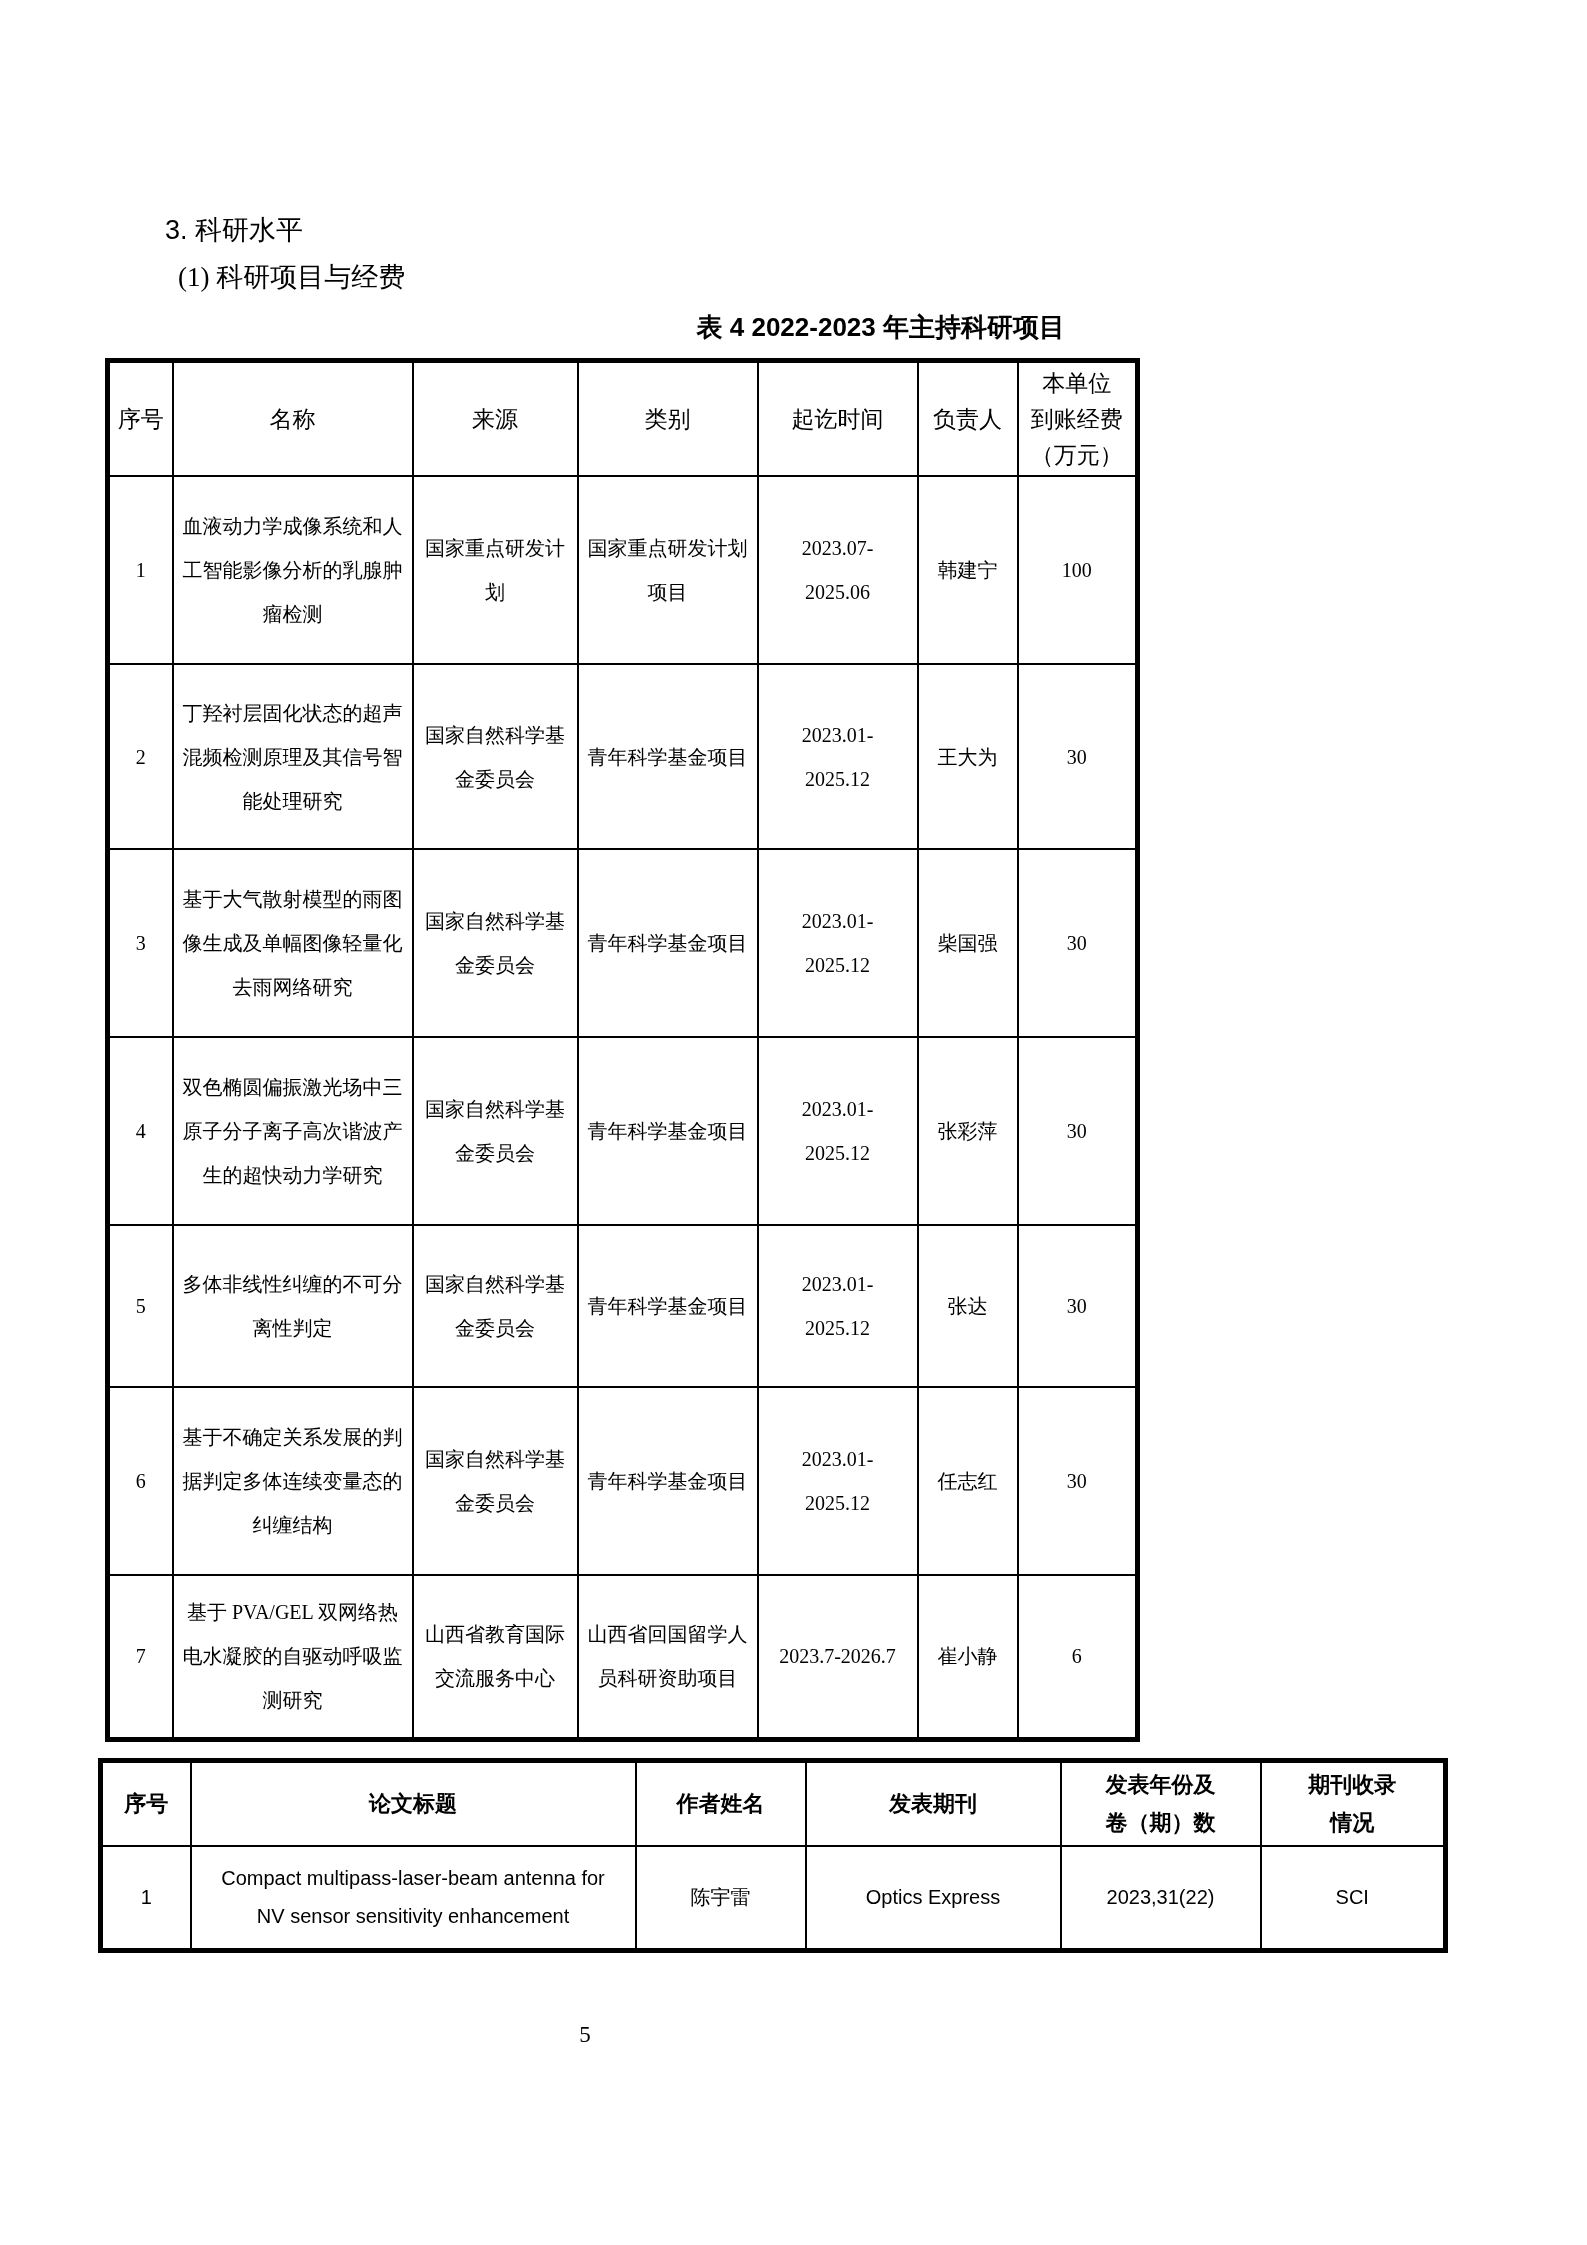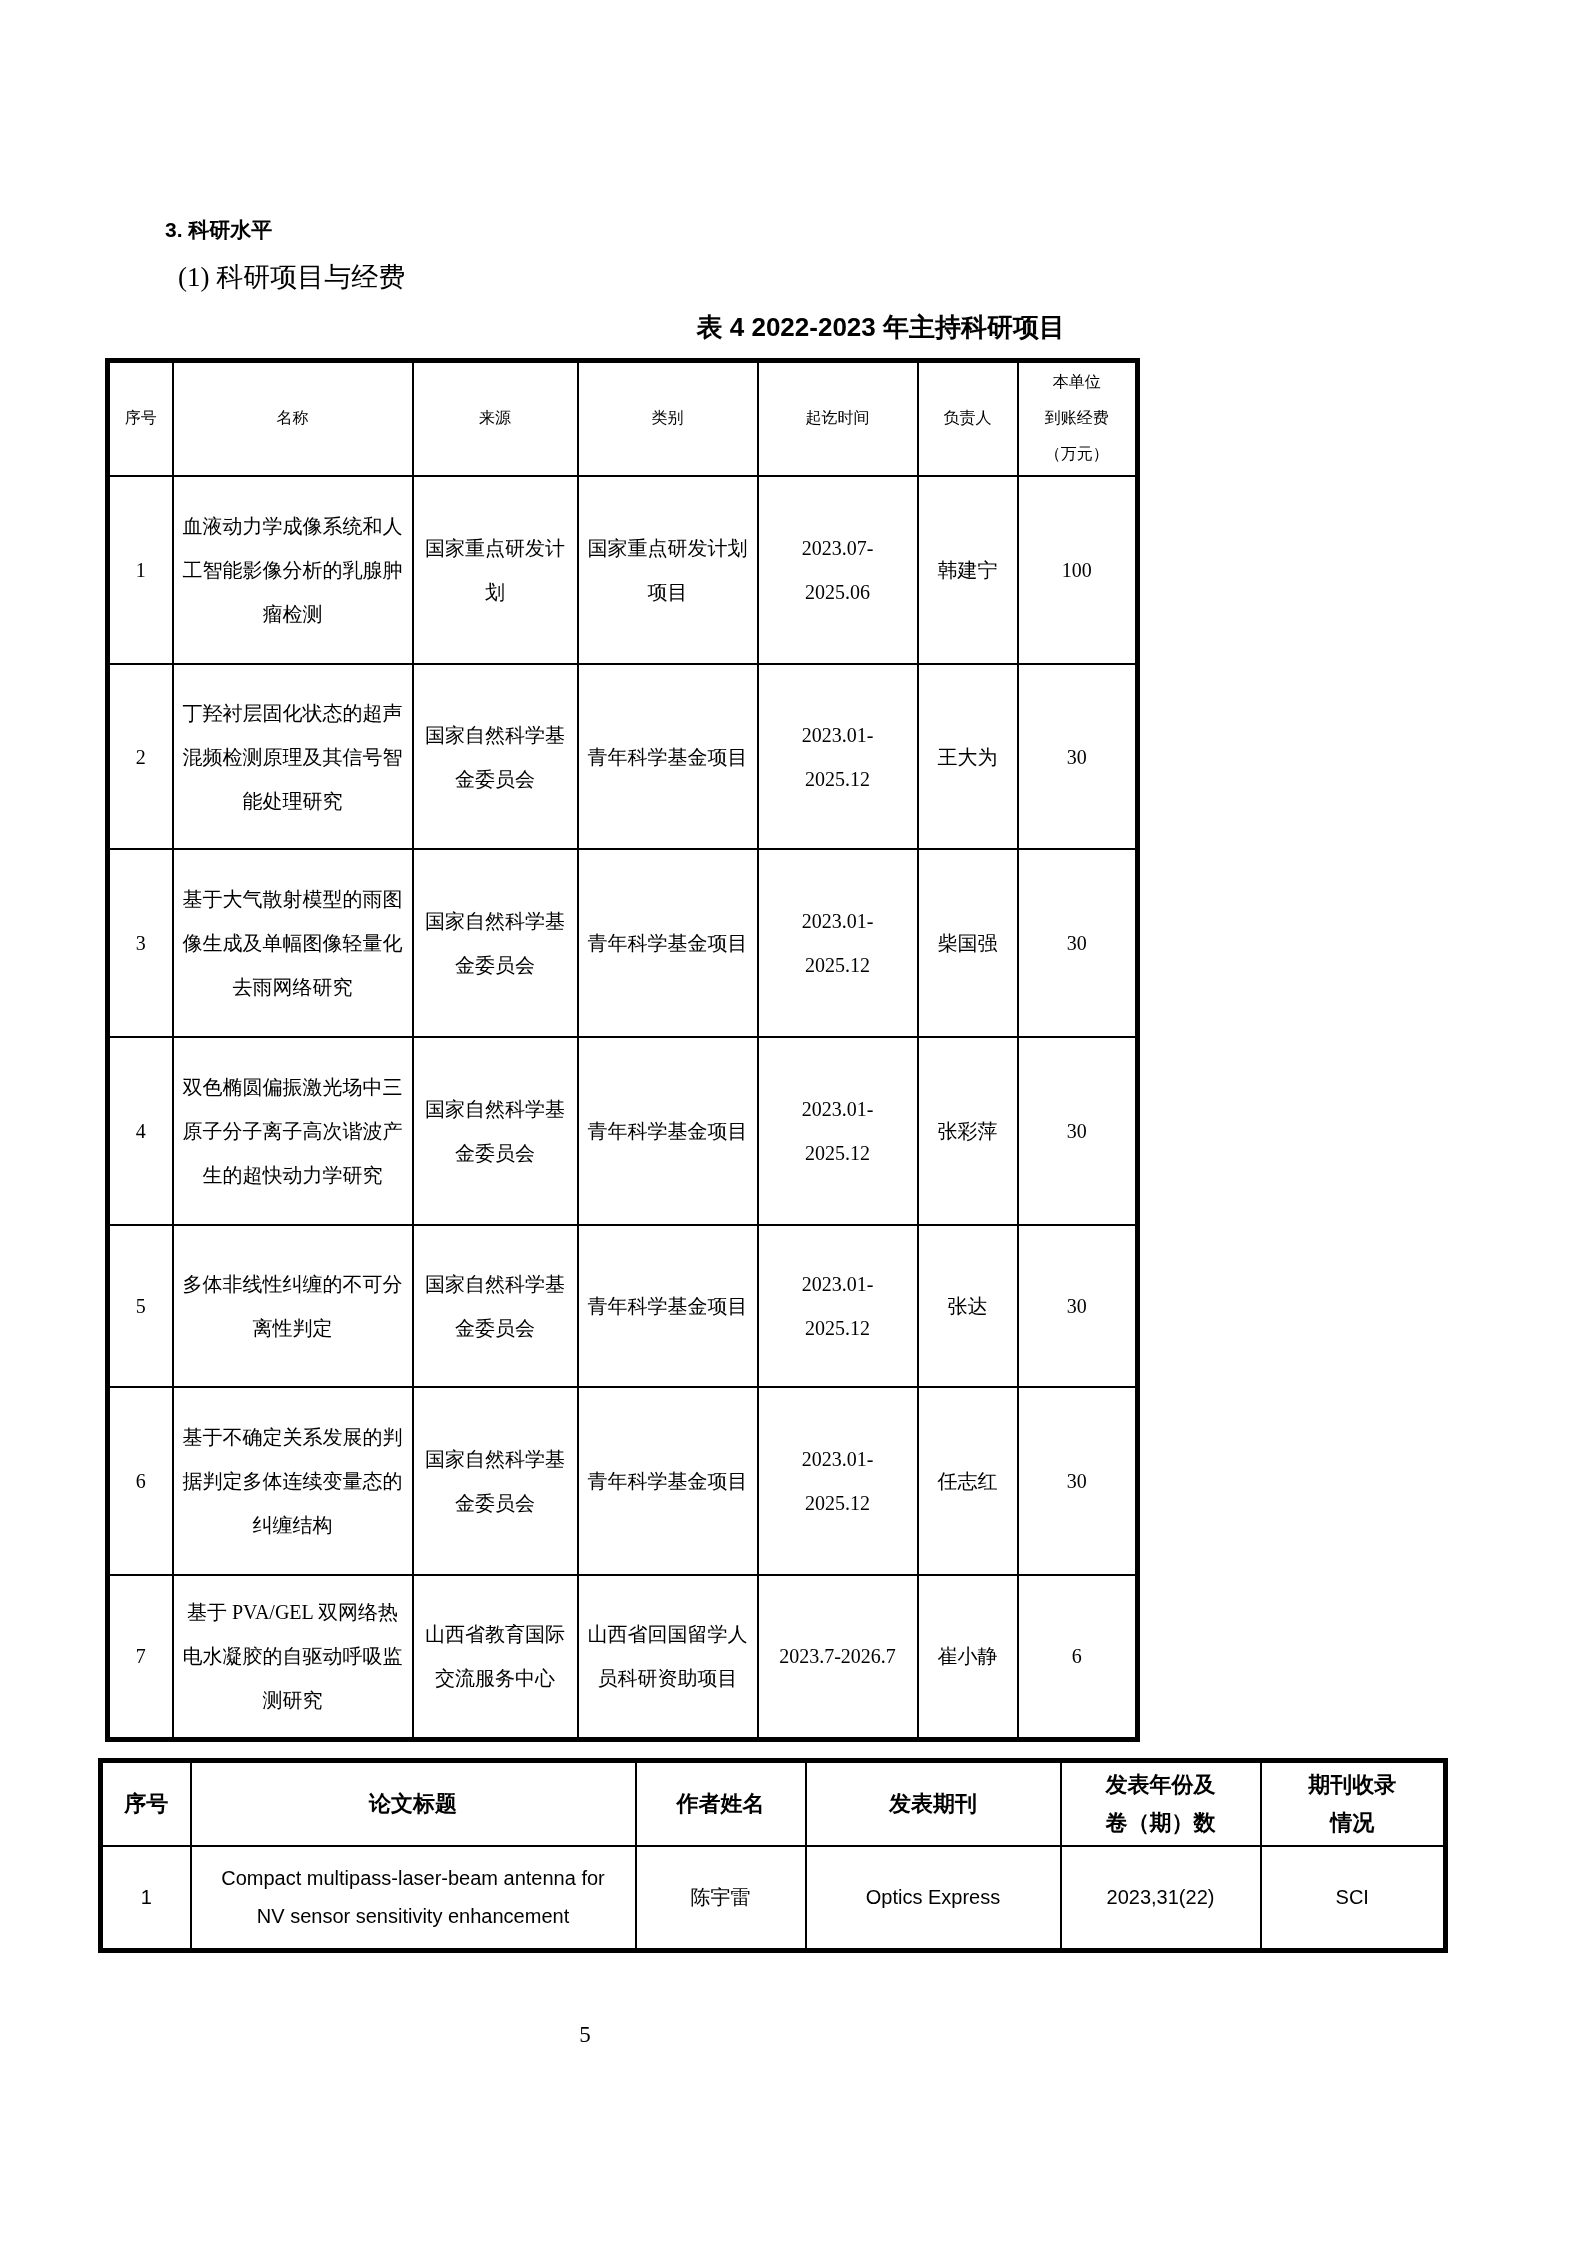--- a/index.html
+++ b/index.html
@@ -5,21 +5,21 @@
   html,body { margin:0; padding:0; }
   body {
     width:1587px; height:2245px; background:#ffffff; color:#000;
     font-family:"Liberation Serif", serif; overflow:hidden;
   }
   .page { position:relative; width:1587px; height:2245px; background:#fff; }
 
   .heading {
     margin:212px 0 0 165px;
     font-family:"Liberation Sans", sans-serif;
-    font-weight:bold; font-size:21px; line-height:36px;
+    font-weight:normal; font-size:27px; line-height:36px;
   }
   .subsection {
     margin:12px 8px 0 178px;
     font-family:"Liberation Serif", serif;
     font-size:27px; line-height:34px;
   }
   .table-caption {
     width:960px; margin-left:105px; margin-top:16px;
     text-align:right;
     font-family:"Liberation Sans", sans-serif;
@@ -28,22 +28,22 @@
 
   table { border-collapse:collapse; table-layout:fixed; background:#fff; }
   th, td {
     border:2px solid #000; text-align:center; vertical-align:middle;
     padding:2px 4px; white-space:pre-line; overflow:hidden;
   }
 
   
   #projects-table { width:1030px; margin:14px 0 0 105px; border:5px solid #000; }
   #projects-table th {
-    font-weight:normal; font-size:16px; line-height:36px;
-    font-family:Liberation Mono, monospace;
+    font-weight:normal; font-size:23px; line-height:36px;
+    font-family:Liberation Sans, sans-serif;
   }
   #projects-table td { font-size:20px; line-height:44px; }
   #projects-table thead tr { height:110px; }
   #projects-table tbody tr:nth-child(1) { height:188px; }
   #projects-table tbody tr:nth-child(2) { height:185px; }
   #projects-table tbody tr:nth-child(3) { height:188px; }
   #projects-table tbody tr:nth-child(4) { height:188px; }
   #projects-table tbody tr:nth-child(5) { height:162px; }
   #projects-table tbody tr:nth-child(6) { height:188px; }
   #projects-table tbody tr:nth-child(7) { height:164px; }

